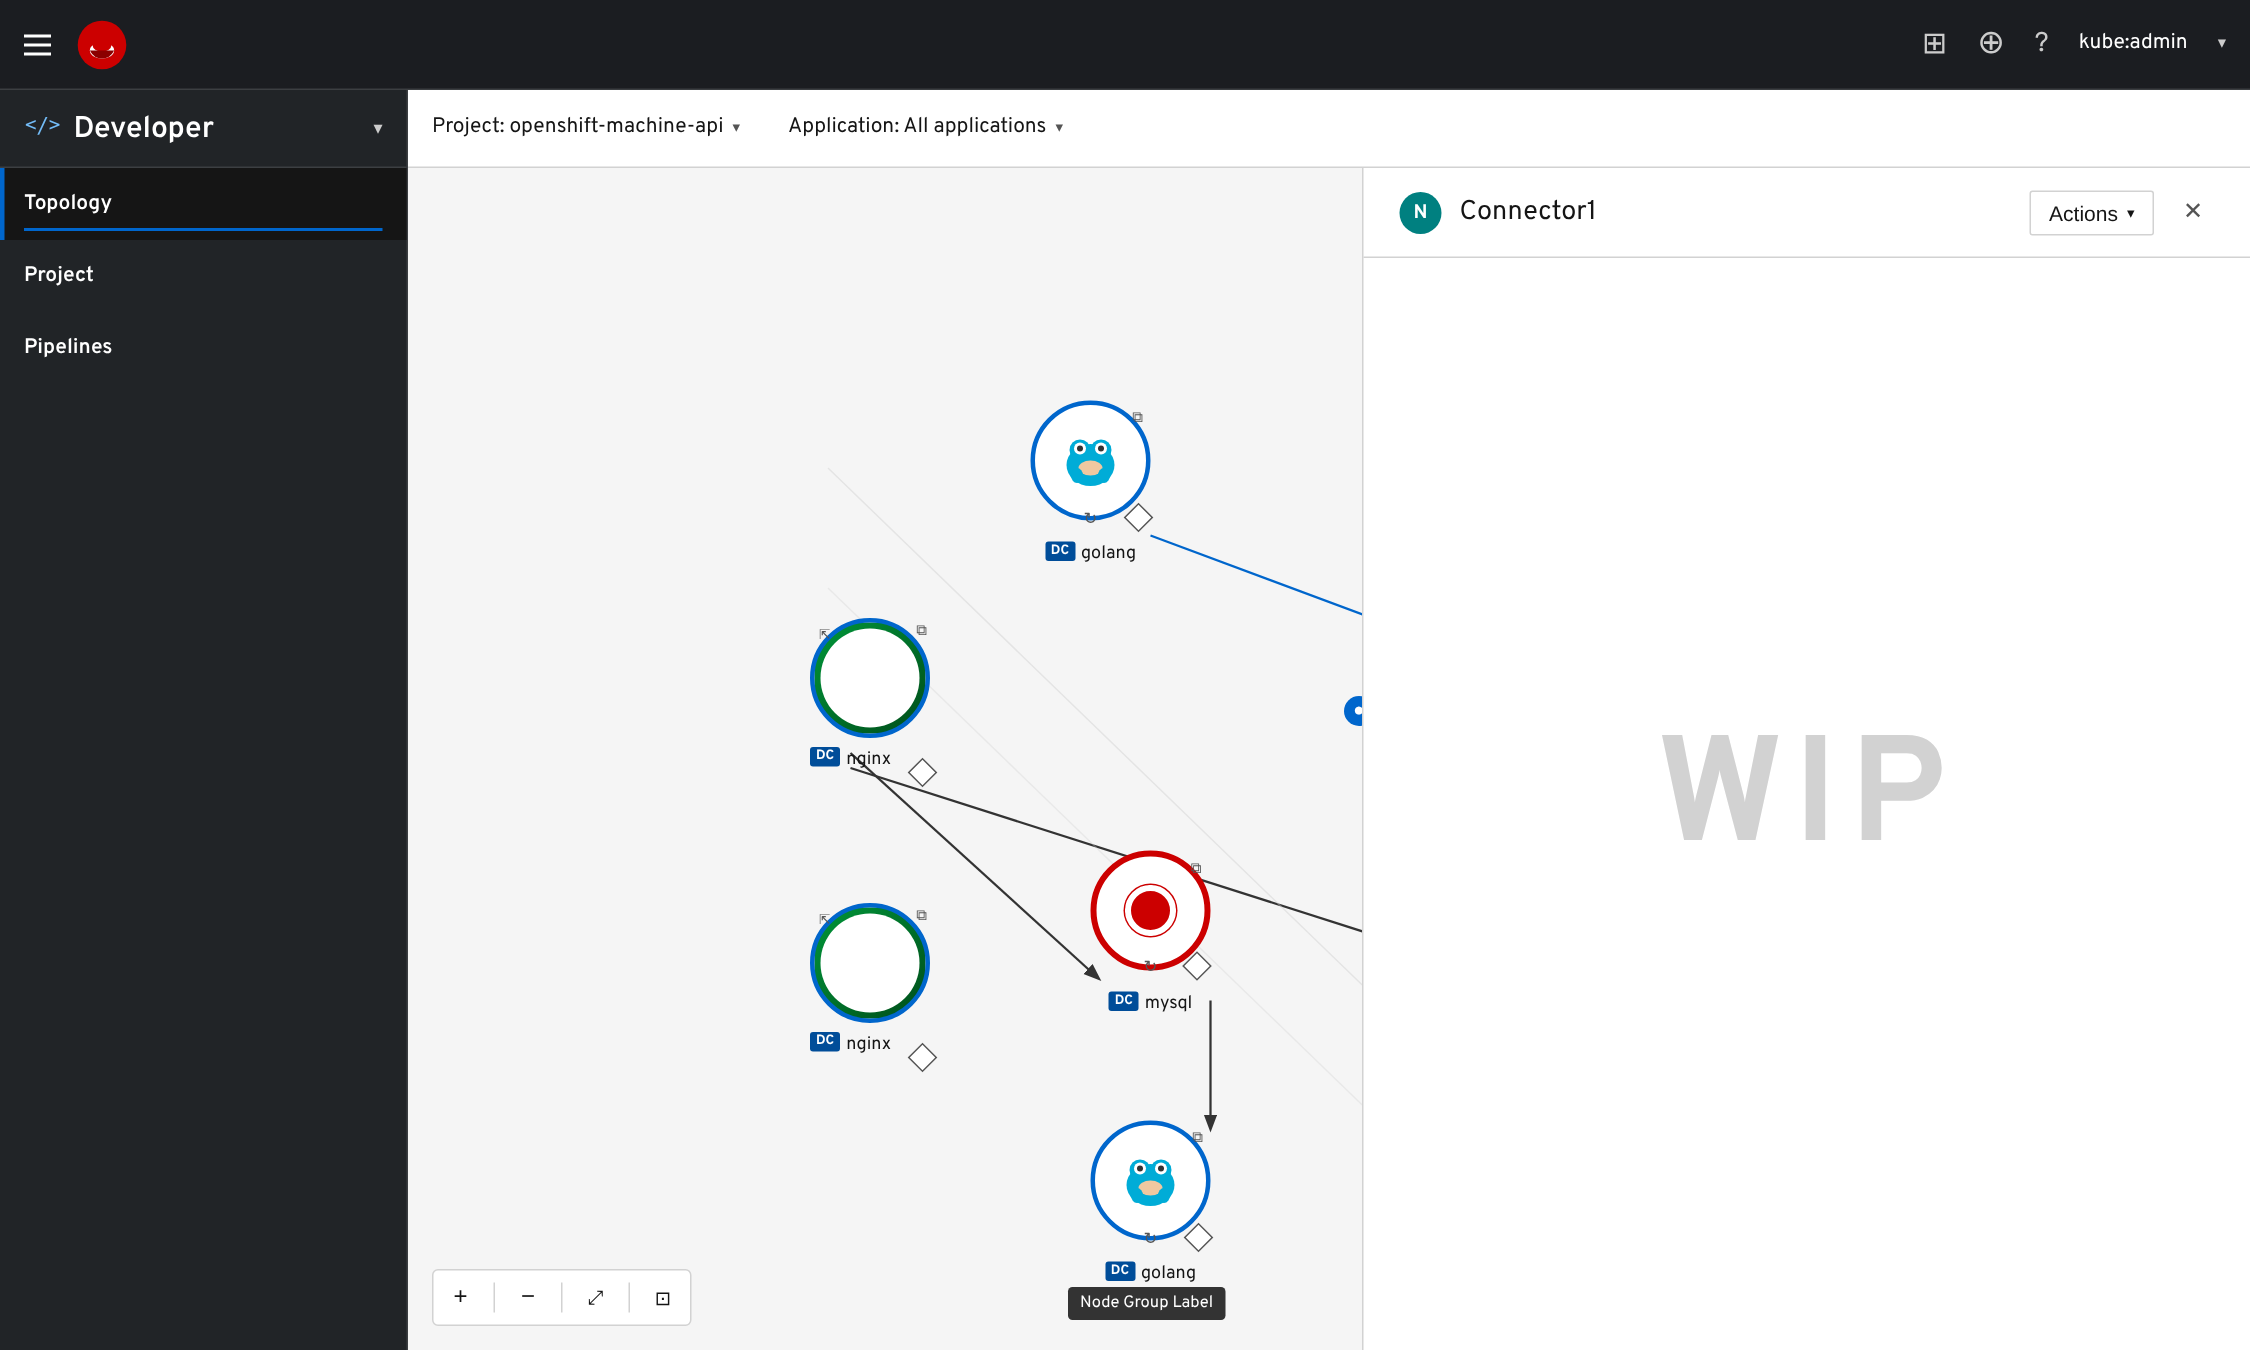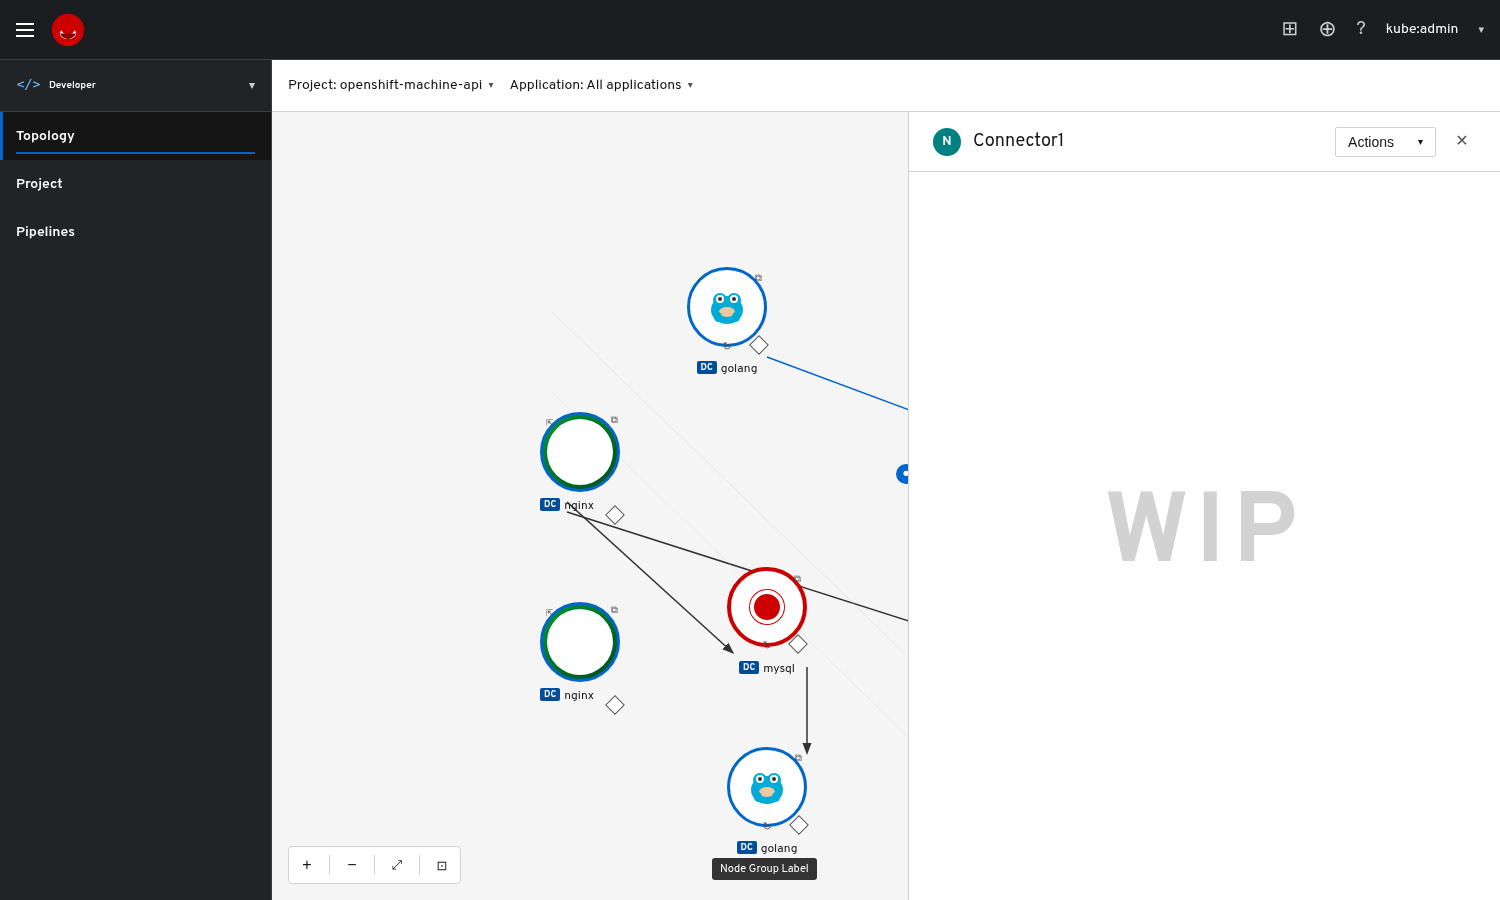--- a/index.html
+++ b/index.html
@@ -45,21 +45,21 @@
     .sidebar-dev-switch {
       height: 52px;
       display: flex;
       align-items: center;
       padding: 0 16px;
       gap: 8px;
       border-bottom: 1px solid #3c3f42;
       cursor: pointer;
     }
     .sidebar-dev-icon { font-size: 14px; color: #73bcf7; }
-    .sidebar-dev-label { font-size: 10px; color: #fff; font-weight: 600; flex: 1; }
+    .sidebar-dev-label { font-size: 20px; color: #fff; font-weight: 600; flex: 1; }
     .sidebar-dev-chevron { color: #ccc; font-size: 12px; }
     .sidebar-add {
       height: 48px;
       display: flex;
       align-items: center;
       padding: 0 16px;
       cursor: pointer;
     }
     .sidebar-add-label { font-size: 14px; color: #73bcf7; }
     .sidebar-nav-item {
@@ -95,21 +95,21 @@
     }
     .sidebar-nav-item .chevron-right { margin-left: auto; color: #ccc; font-size: 12px; }
 
     
     .top-bar {
       height: 52px;
       background: #fff;
       display: flex;
       align-items: center;
       padding: 0 16px;
-      gap: 16px;
+      gap: 32px;
       border-bottom: 1px solid #d2d2d2;
       color: #151515;
     }
     .project-selector {
       display: flex;
       align-items: center;
       gap: 6px;
       cursor: pointer;
       font-size: 14px;
     }
@@ -161,21 +161,21 @@
       justify-content: center;
       font-size: 13px;
       color: #fff;
       font-weight: 700;
       flex-shrink: 0;
     }
     .connector-name { font-size: 18px; color: #151515; font-weight: 400; flex: 1; }
     .actions-button {
       display: flex;
       align-items: center;
-      gap: 24px;
+      gap: 6px;
       padding: 6px 12px;
       border: 1px solid #d2d2d2;
       background: #fff;
       cursor: pointer;
       font-size: 14px;
       color: #151515;
       border-radius: 2px;
     }
     .close-panel-btn {
       width: 28px;

